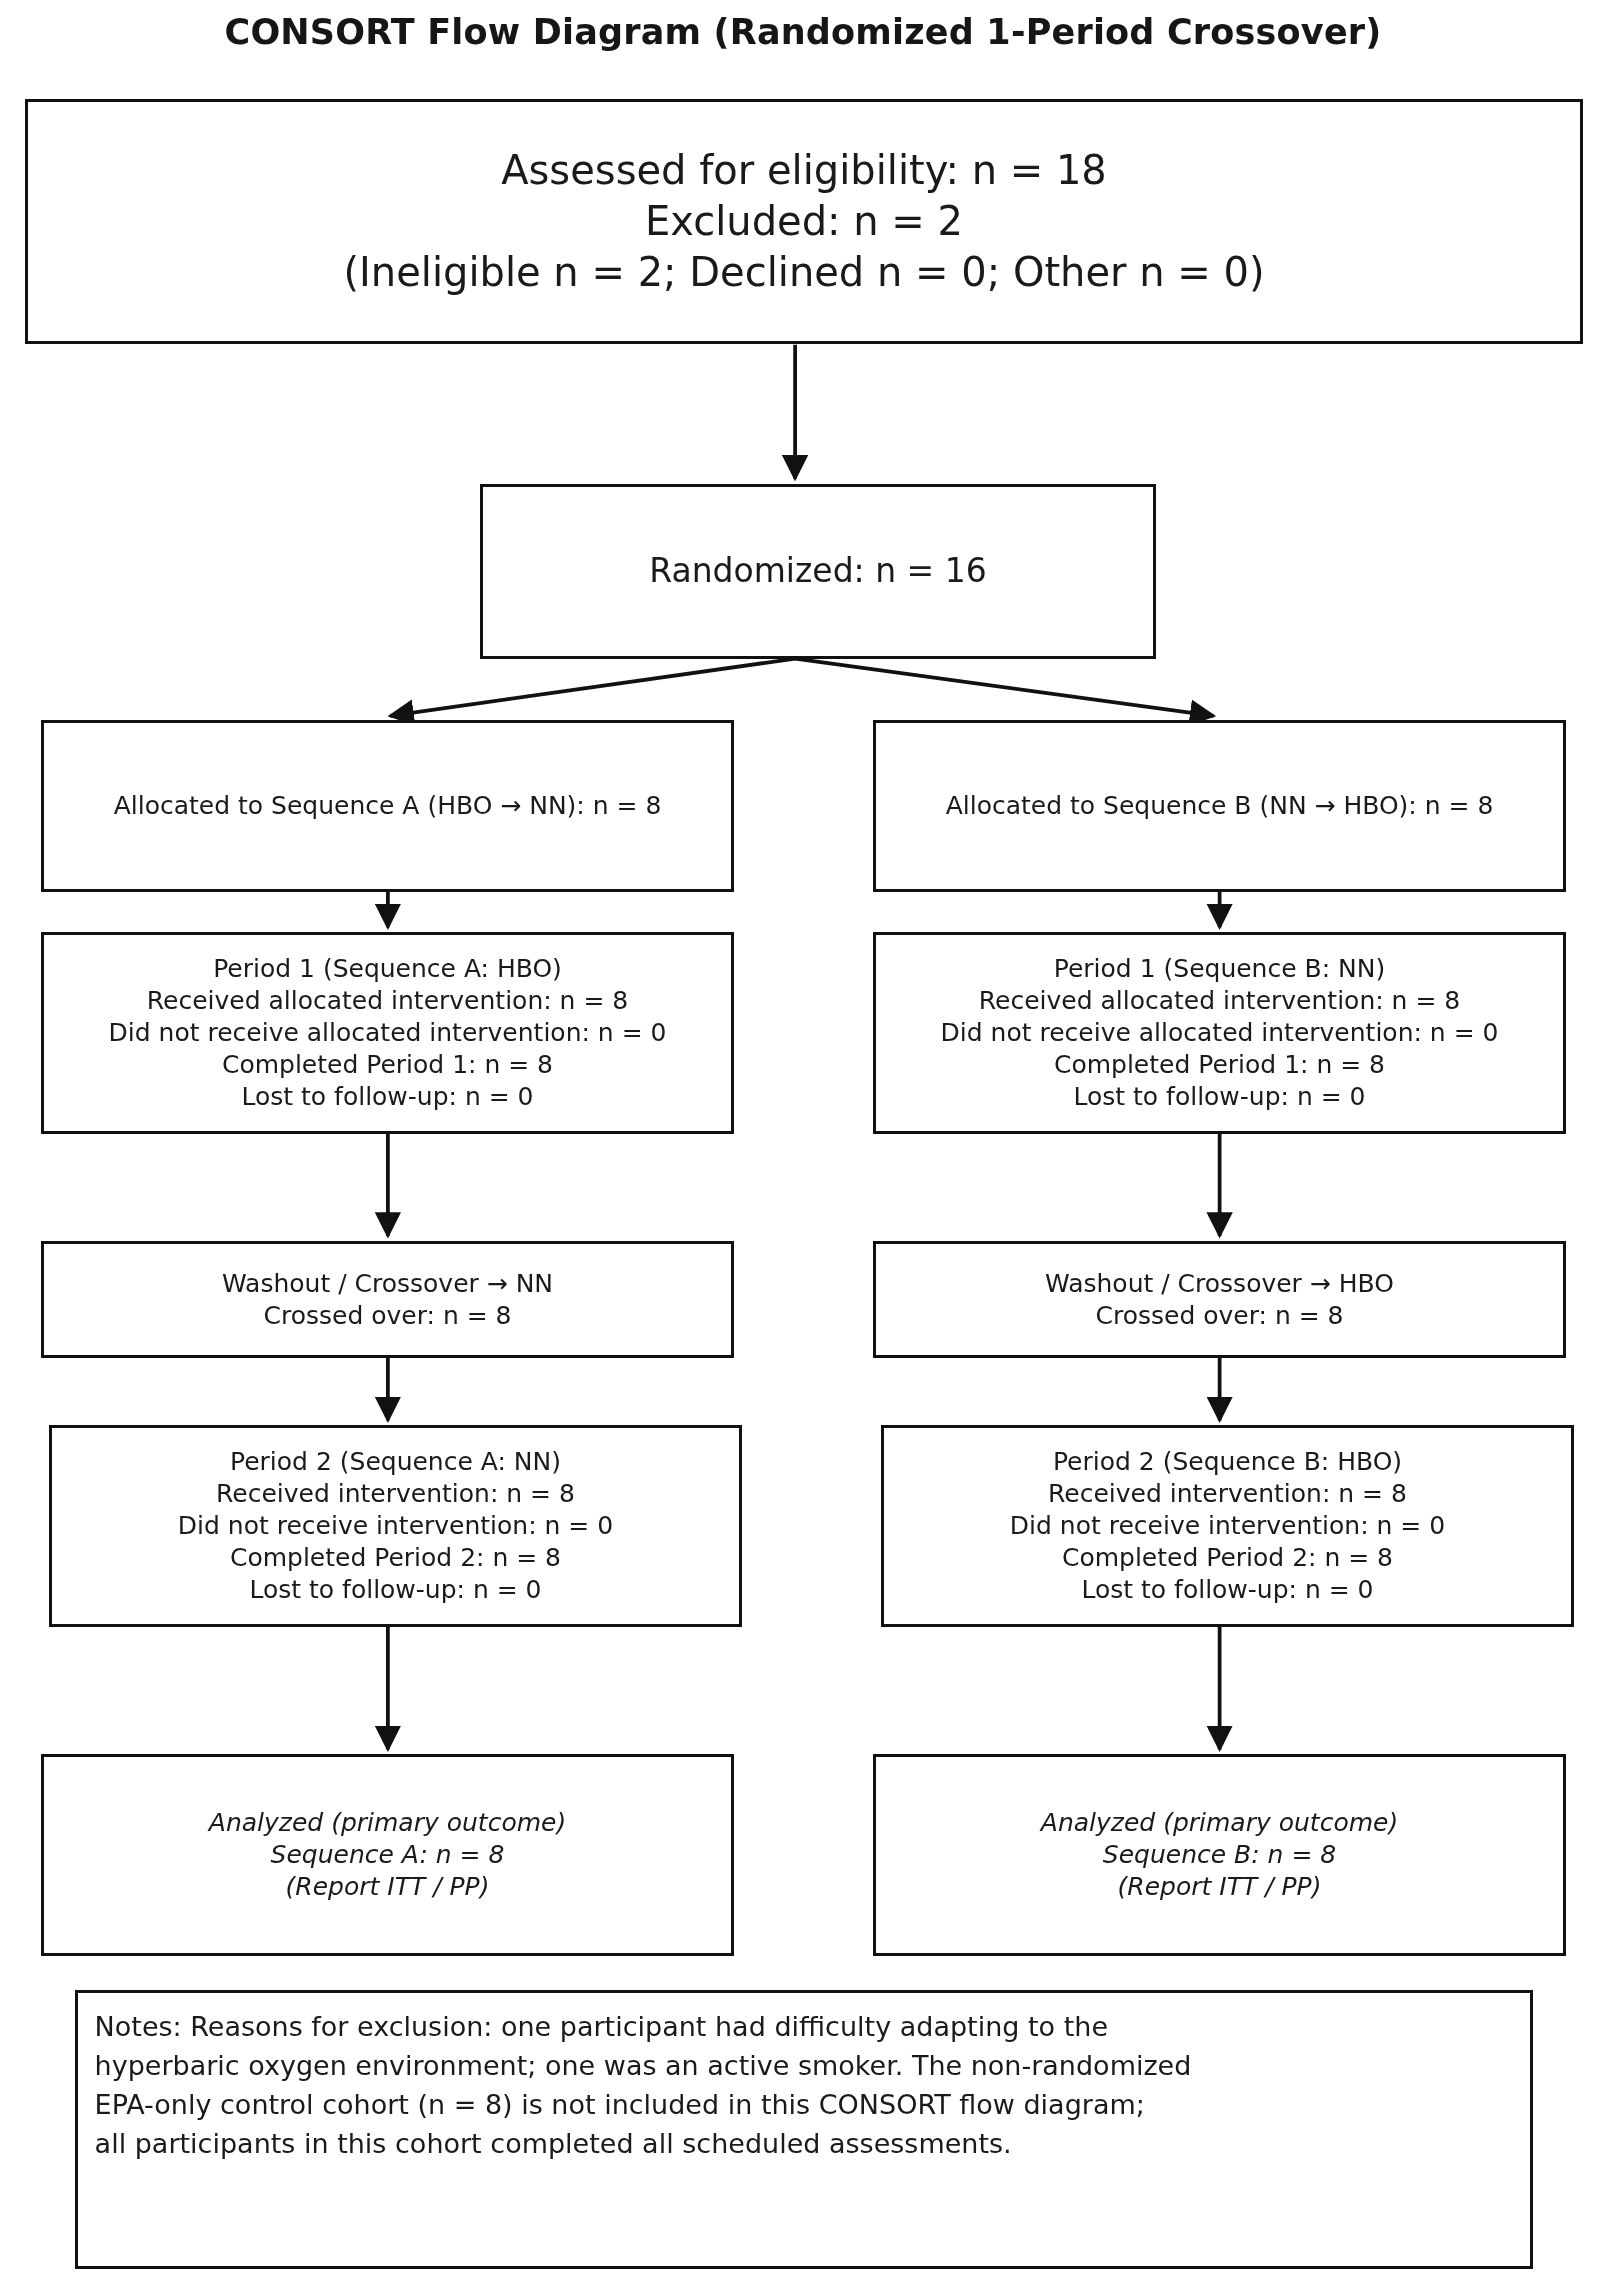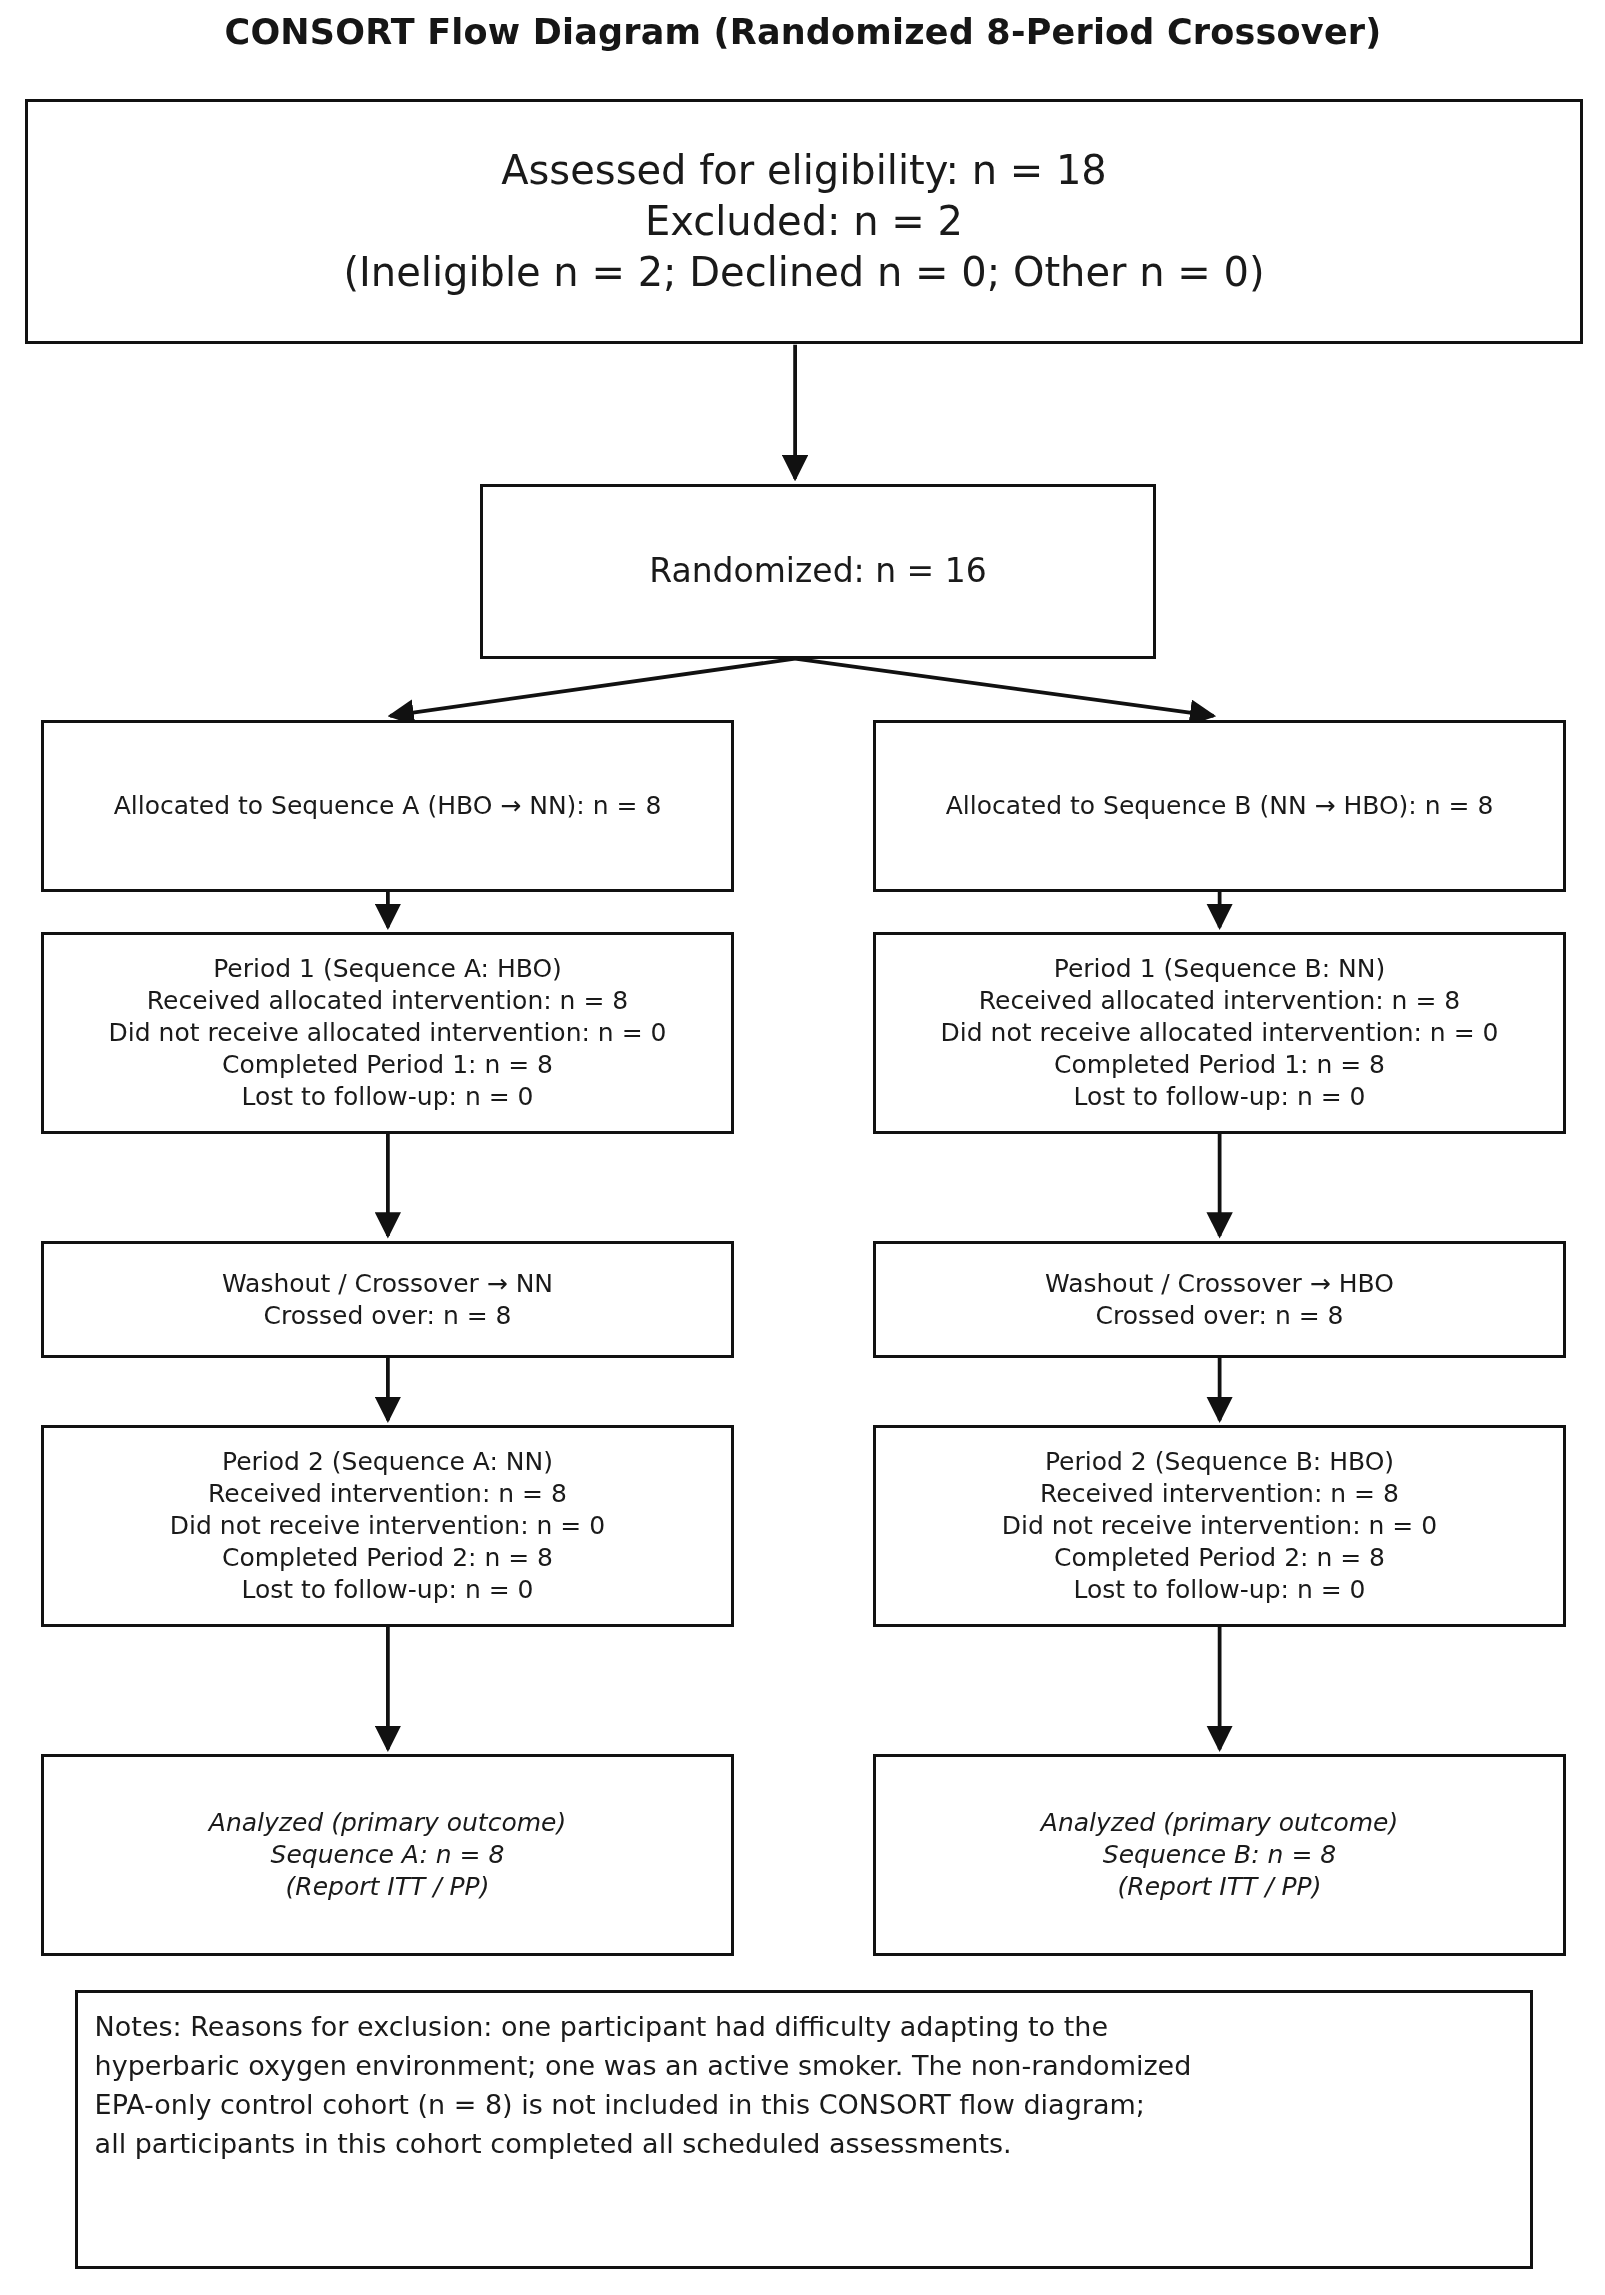--- a/index.html
+++ b/index.html
@@ -60,21 +60,21 @@
   
   #box-enrollment { left: 25px;  top: 99px;  width: 1558px; height: 245px; font-size: 40px; }
   #box-randomized { left: 480px; top: 484px;  width: 676px;  height: 175px; font-size: 33px; }
 
   .col-left  { left: 41px;   width: 693px; }
   .col-right { left: 873px; width: 693px; }
 
   .row-alloc   { top: 720px;  height: 172px; font-size: 25px; }
   .row-period1 { top: 932px; height: 202px; font-size: 25px; }
   .row-washout { top: 1241px; height: 117px; font-size: 25px; }
-  .row-period2 { top: 1425px; height: 202px; font-size: 25px; }
+  .row-period2 { top: 1425px; height: 202px; font-size: 25px; margin-left: 8px; }
   .row-analyzed{ top: 1754px; height: 202px; font-size: 25px; font-style: italic; }
 
   #box-notes {
     left: 75px;
     top: 1990px;
     width: 1458px;
     height: 279px;
     font-size: 27px;
     align-items: flex-start;
     justify-content: flex-start;
@@ -86,21 +86,21 @@
   }
   #box-notes .lines > div {
     white-space: pre-wrap;
   }
 </style>
 </head>
 <body>
 
 <div id="page">
 
-  <div id="diagram-title">CONSORT Flow Diagram (Randomized 8-Period Crossover)</div>
+  <div id="diagram-title">CONSORT Flow Diagram (Randomized 1-Period Crossover)</div>
 
   <svg id="svg-layer" viewBox="0 0 2133 3049" xmlns="http://www.w3.org/2000/svg">
     <defs>
       <marker id="ah" viewBox="0 0 10 10" refX="9" refY="5" markerWidth="7" markerHeight="7" orient="auto-start-reverse">
         <path d="M 0 0 L 10 5 L 0 10 z" fill="#111111"></path>
       </marker>
     </defs>
 
     <line x1="1056" y1="458" x2="1056" y2="636" stroke="#111111" stroke-width="5" marker-end="url(#ah)"></line>
 

